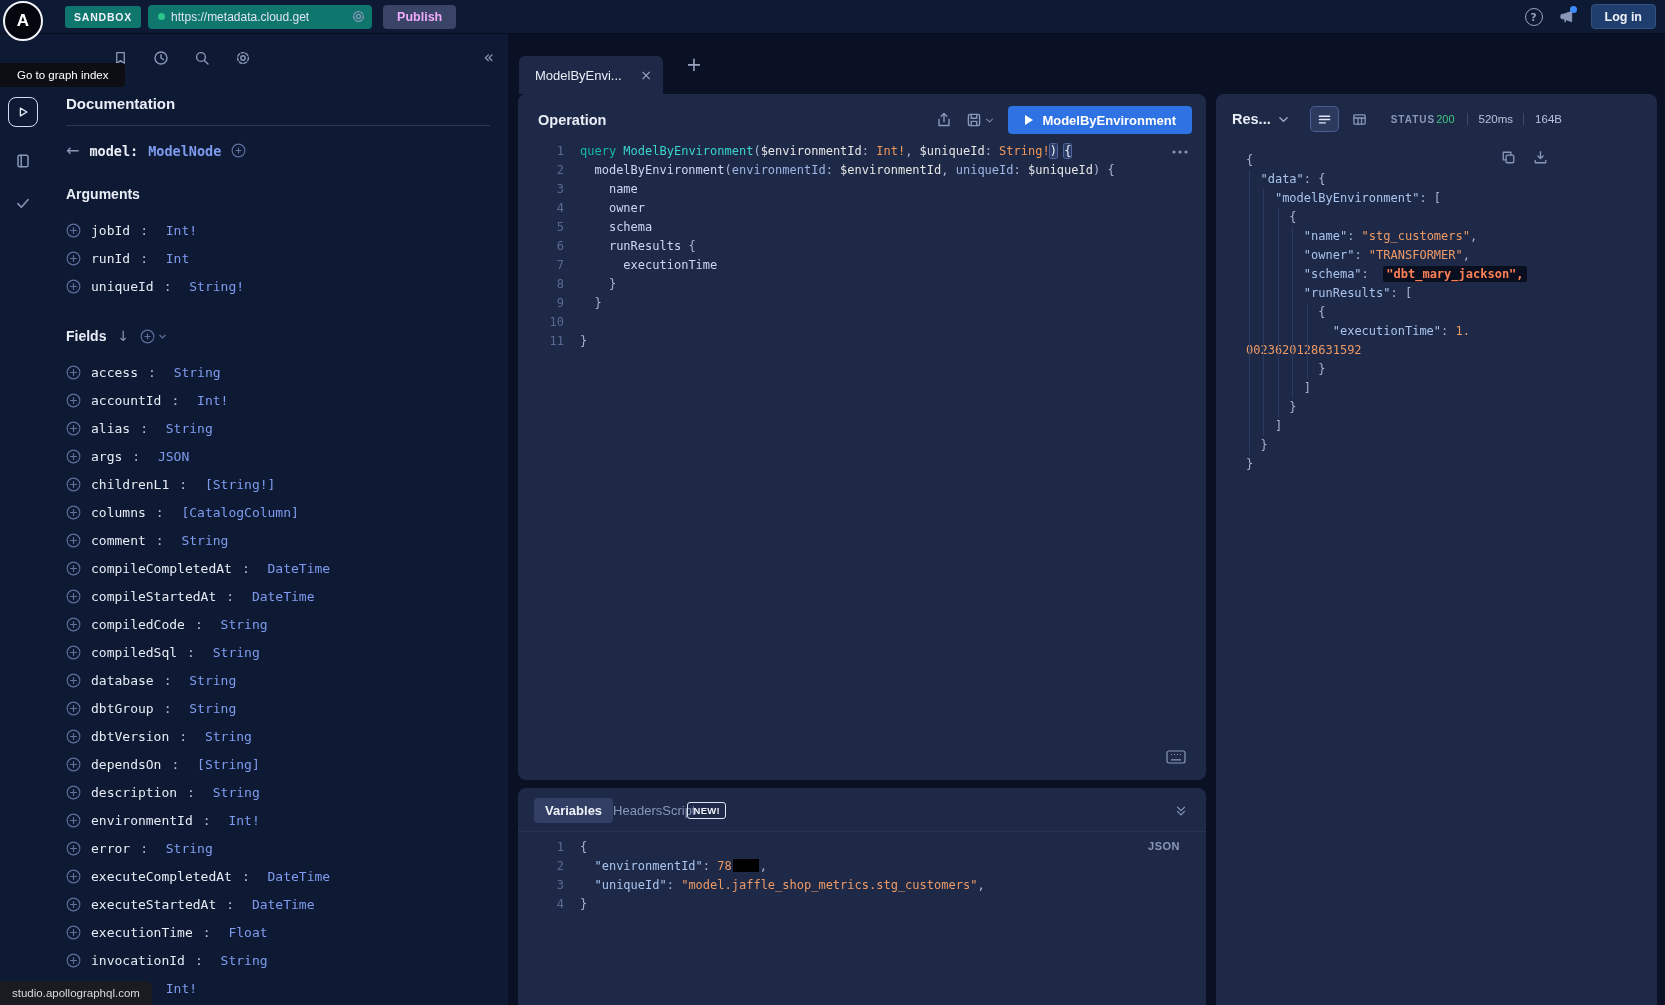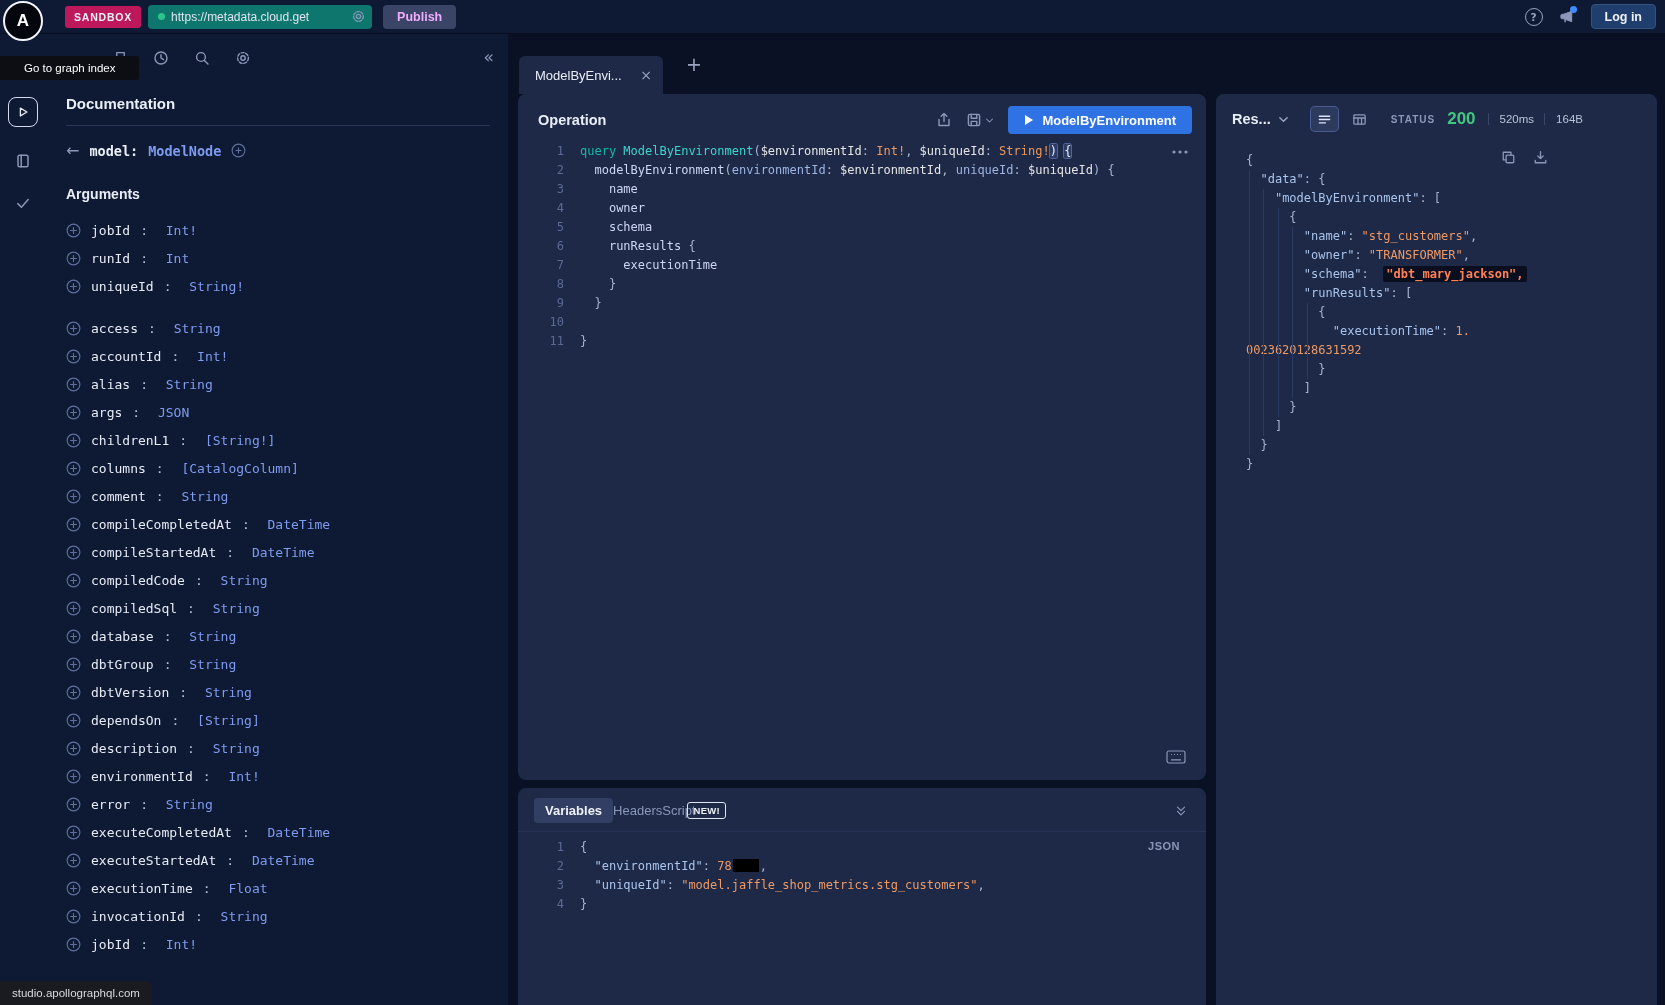--- a/index.html
+++ b/index.html
@@ -19,21 +19,21 @@
     background:#0e1a33;border-bottom:1px solid #070d1d;
     display:flex;align-items:center;z-index:20;
   }
   .logo{
     position:absolute;left:3px;top:1px;width:36px;height:36px;border-radius:50%;
     background:#04060d;border:2.5px solid #f2f4f9;z-index:30;
     display:flex;align-items:center;justify-content:center;
     font-weight:700;font-size:17px;color:#fff;cursor:pointer;
   }
   .sandbox-chip{
-    margin-left:65px;background:#be185d;color:#eef1f8;border-radius:3px;
+    margin-left:65px;background:#0f766e;color:#eef1f8;border-radius:3px;
     font-size:10.5px;font-weight:700;letter-spacing:.8px;padding:5px 9px;
   }
   .url-bar{
     margin-left:7px;width:212px;height:24px;background:#0f766e;border-radius:4px;
     display:flex;align-items:center;padding:0 6px;cursor:text;
   }
   .dot-green{width:7px;height:7px;border-radius:50%;background:#2bc48a;flex:none;margin:0 6px 0 4px}
   .url-text{font-size:12px;color:#dfe5f2;white-space:nowrap;overflow:hidden;flex:1}
   .publish-btn{
     margin-left:11px;height:24px;padding:0 14px;background:#3a4466;border:none;border-radius:4px;
@@ -55,22 +55,22 @@
   
   .rail{position:absolute;left:0;top:33px;width:45px;bottom:0;background:#0e1a33;display:flex;flex-direction:column;align-items:center}
   .rail-btn{margin-top:26px;cursor:pointer;color:#8b97b8}
   .rail-btn.selected{
     margin-top:64px;width:28px;height:28px;border:1.5px solid #d5dcf0;border-radius:8px;
     display:flex;align-items:center;justify-content:center;color:#e7ebf5;
   }
   .rail-btn svg{stroke:currentColor;fill:none;stroke-width:1.5;stroke-linejoin:round;stroke-linecap:round}
 
   .tooltip{
-    position:absolute;left:0;top:56px;z-index:40;background:#0c0e14;color:#fff;
-    font-size:11.5px;padding:6px 24px;border-radius:0 3px 3px 0;white-space:nowrap;
+    position:absolute;left:0;top:63px;z-index:40;background:#0c0e14;color:#fff;
+    font-size:11.5px;padding:6px 17px;border-radius:0 3px 3px 0;white-space:nowrap;
   }
 
   
   .docs{position:absolute;left:45px;top:33px;width:463px;bottom:0;background:#0e1a33;overflow:hidden}
   .docs-toolbar{position:absolute;left:68px;top:17px;display:flex;gap:25px}
   .collapse{position:absolute;right:14px;top:14px;font-size:17px;color:#8b97b8;cursor:pointer}
   .docs-content{position:absolute;left:21px;top:62px;right:18px}
   .docs-title{margin:0;font-size:15px;font-weight:700;padding-bottom:13px;border-bottom:1px solid #2a3557}
   .crumb{display:flex;align-items:center;gap:10px;margin-top:15px;font-family:"DejaVu Sans Mono",monospace;font-size:13.5px}
   .crumb .back{font-size:16px;color:#8b97b8;cursor:pointer}
@@ -149,21 +149,21 @@
   .resp-head{display:flex;align-items:center;padding:13px 16px 0 16px}
   .resp-title{display:flex;align-items:center;gap:7px;cursor:pointer;color:#e9edf6}
   .resp-title b{font-size:14.5px}
   .resp-title svg{stroke:#9aa4c0;fill:none;stroke-width:1.6;stroke-linecap:round}
   .view-btn{width:27px;height:24px;border-radius:4px;display:flex;align-items:center;justify-content:center;color:#8b97b8;cursor:pointer}
   .view-btn.active{background:#2c3a5e;box-shadow:0 0 0 1px #4a5c92;color:#dfe5f2}
   .view-btn svg{stroke:currentColor;fill:none;stroke-width:1.4;stroke-linecap:round}
   .vb1{margin-left:22px}
   .vb2{margin-left:8px}
   .r-status-label{margin-left:18px;font-size:10px;font-weight:700;letter-spacing:1px;color:#8b97b8}
-  .r-code{margin-left:12px;font-size:17px;font-weight:700;color:#41c780}
+  .r-code{margin-left:1px;font-size:11px;font-weight:400;color:#41c780}
   .r-time{margin-left:12px;padding-left:11px;border-left:1px solid #3a4769;font-size:11.5px;color:#b9c3da}
   .r-size{margin-left:10px;padding-left:11px;border-left:1px solid #3a4769;font-size:11.5px;color:#b9c3da}
   .r-copy{position:absolute;left:285px;top:56px}
   .r-dl{position:absolute;left:317px;top:56px}
   .resp-code{position:absolute;left:0;top:54px;right:0;bottom:0;padding:3px 0 0 30px;cursor:text}
   .guide{position:absolute;width:1px;background:#2a3a63}
   .g1{left:33px;top:22px;height:285px}
   .g2{left:47px;top:41px;height:247px}
   .g3{left:62px;top:60px;height:209px}
   .g4{left:76px;top:79px;height:171px}
@@ -296,20 +296,33 @@
           <svg width="15" height="15" viewBox="0 0 16 16" stroke="#5f6f9e" fill="none" stroke-width="1.2" stroke-linecap="round">
             <circle cx="8" cy="8" r="6.8"></circle>
             <path d="M8 4.8v6.4M4.8 8h6.4"></path>
           </svg>
           <span class="doc-name">uniqueId</span>
           <span class="doc-colon">: </span>
           <span class="doc-type">String!</span>
         </div>
       </div>
 
+    <div class="fields-head">
+      <h3 class="sec-title" style="margin-top:0">Fields</h3>
+      <span class="sort-g glyph">↓</span>
+      <span class="pluswrap">
+        <svg width="15" height="15" viewBox="0 0 16 16" stroke="currentColor" fill="none" stroke-width="1.2">
+            <circle cx="8" cy="8" r="6.8"></circle>
+            <path d="M8 4.8v6.4M4.8 8h6.4"></path>
+          </svg>
+        <svg width="9" height="9" viewBox="0 0 12 12" stroke="currentColor" fill="none" stroke-width="1.6">
+            <path d="M2 4l4 4 4-4"></path>
+          </svg>
+      </span>
+    </div>
     <div class="doc-list" id="fields-list">
         <div class="doc-row">
           <svg width="15" height="15" viewBox="0 0 16 16" stroke="#5f6f9e" fill="none" stroke-width="1.2" stroke-linecap="round">
             <circle cx="8" cy="8" r="6.8"></circle>
             <path d="M8 4.8v6.4M4.8 8h6.4"></path>
           </svg>
           <span class="doc-name">access</span>
           <span class="doc-colon">: </span>
           <span class="doc-type">String</span>
         </div>

